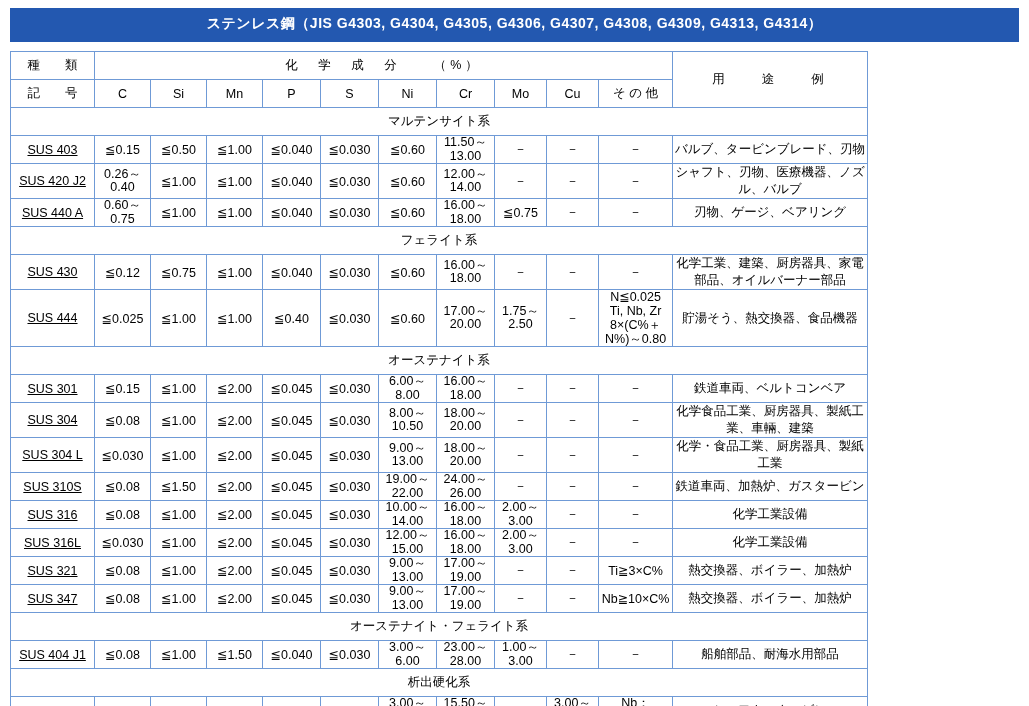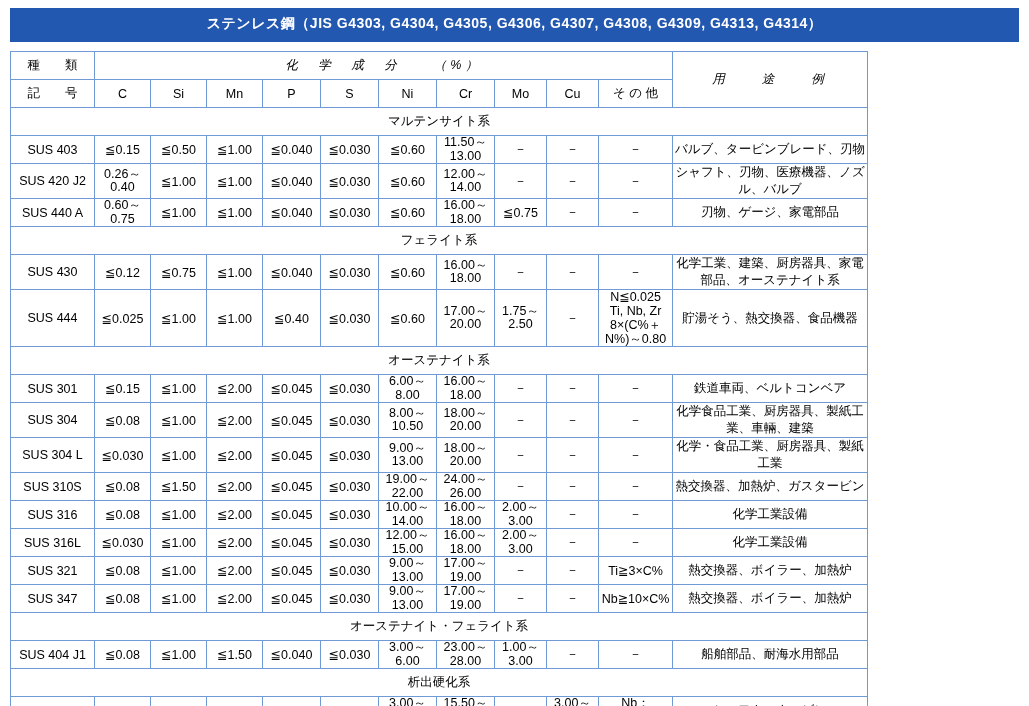--- a/index.html
+++ b/index.html
@@ -41,34 +41,35 @@
     padding: 0;
     text-align: center;
     vertical-align: middle;
     height: 28px;
     background: #ffffff;
   }
   .hdr {
     background: #d6e7f7;
     font-size: 13px;
   }
-  .hdr-wide { letter-spacing: 4px; font-style: italic; }
+  .hdr-wide { letter-spacing: 4px; }
   .grp {
     background: #cfe4f7;
     text-align: left;
     padding-left: 8px;
     font-size: 13.5px;
     font-weight: bold;
     height: 25px;
   }
   .name {
     background: #ddecfa;
     text-align: left;
     padding-left: 8px;
     font-size: 13px;
+    text-decoration: underline;
   }
   .use {
     text-align: left;
     padding-left: 8px;
     font-size: 13px;
     margin-top: 32px;
   }
   .two-line {
     line-height: 1.08;
     font-size: 12px;
@@ -169,38 +170,38 @@
           <td class="two-line">0.60～<br>0.75</td>
           <td>≦1.00</td>
           <td>≦1.00</td>
           <td>≦0.040</td>
           <td>≦0.030</td>
           <td>≦0.60</td>
           <td class="two-line">16.00～<br>18.00</td>
           <td>≦0.75</td>
           <td>－</td>
           <td>－</td>
-          <td class="use">刃物、ゲージ、家電部品</td>
+          <td class="use">刃物、ゲージ、ベアリング</td>
         </tr>
         <tr>
           <td class="grp" colspan="12">フェライト系</td>
         </tr>
         <tr>
           <td class="name">SUS 430</td>
           <td>≦0.12</td>
           <td>≦0.75</td>
           <td>≦1.00</td>
           <td>≦0.040</td>
           <td>≦0.030</td>
           <td>≦0.60</td>
           <td class="two-line">16.00～<br>18.00</td>
           <td>－</td>
           <td>－</td>
           <td>－</td>
-          <td class="use">化学工業、建築、厨房器具、家電部品、オーステナイト系</td>
+          <td class="use">化学工業、建築、厨房器具、家電部品、オイルバーナー部品</td>
         </tr>
         <tr>
           <td class="name">SUS 444</td>
           <td>≦0.025</td>
           <td>≦1.00</td>
           <td>≦1.00</td>
           <td>≦0.40</td>
           <td>≦0.030</td>
           <td>≦0.60</td>
           <td class="two-line">17.00～<br>20.00</td>
@@ -259,21 +260,21 @@
           <td>≦0.08</td>
           <td>≦1.50</td>
           <td>≦2.00</td>
           <td>≦0.045</td>
           <td>≦0.030</td>
           <td class="two-line">19.00～<br>22.00</td>
           <td class="two-line">24.00～<br>26.00</td>
           <td>－</td>
           <td>－</td>
           <td>－</td>
-          <td class="use">熱交換器、加熱炉、ガスタービン</td>
+          <td class="use">鉄道車両、加熱炉、ガスタービン</td>
         </tr>
         <tr>
           <td class="name">SUS 316</td>
           <td>≦0.08</td>
           <td>≦1.00</td>
           <td>≦2.00</td>
           <td>≦0.045</td>
           <td>≦0.030</td>
           <td class="two-line">10.00～<br>14.00</td>
           <td class="two-line">16.00～<br>18.00</td>

